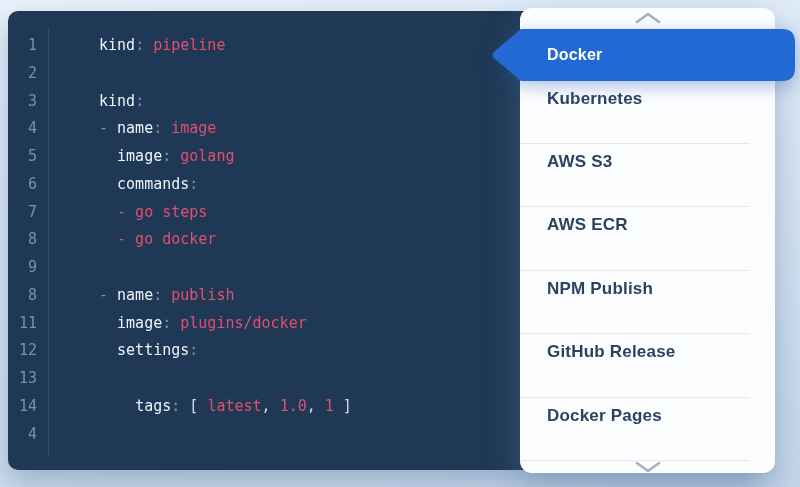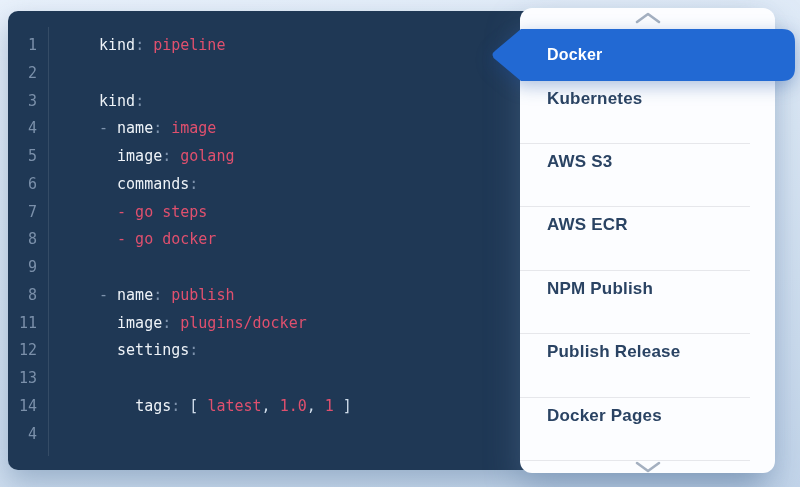--- a/index.html
+++ b/index.html
@@ -134,21 +134,21 @@
       <div class="plugin-item">
         <span class="plabel">AWS S3</span>
       </div>
       <div class="plugin-item">
         <span class="plabel">AWS ECR</span>
       </div>
       <div class="plugin-item">
         <span class="plabel">NPM Publish</span>
       </div>
       <div class="plugin-item">
-        <span class="plabel">Publish Release</span>
+        <span class="plabel">GitHub Release</span>
       </div>
       <div class="plugin-item">
         <span class="plabel">Docker Pages</span>
       </div>
     </div>
   <div class="scroll-zone down">
     <svg class="chev" width="28" height="12" viewBox="0 0 28 12">
       <polyline points="3,2 14,10 25,2" fill="none" stroke="#a4b0c0" stroke-width="2.6" stroke-linecap="round" stroke-linejoin="round"></polyline>
     </svg>
   </div>

